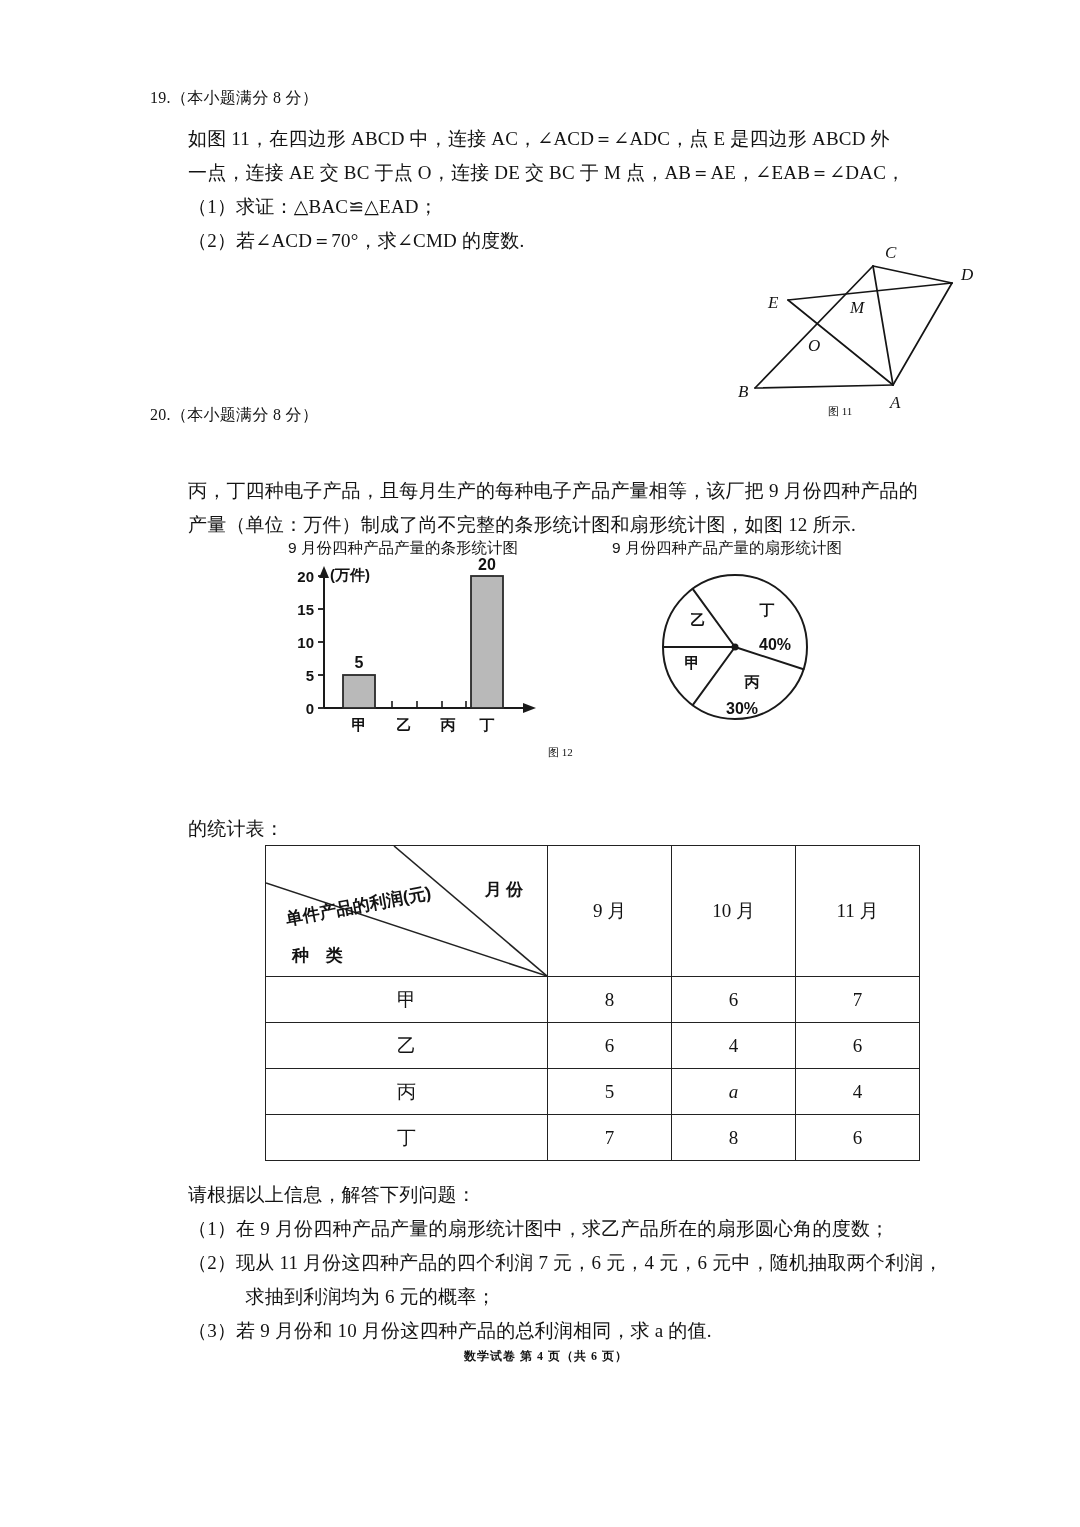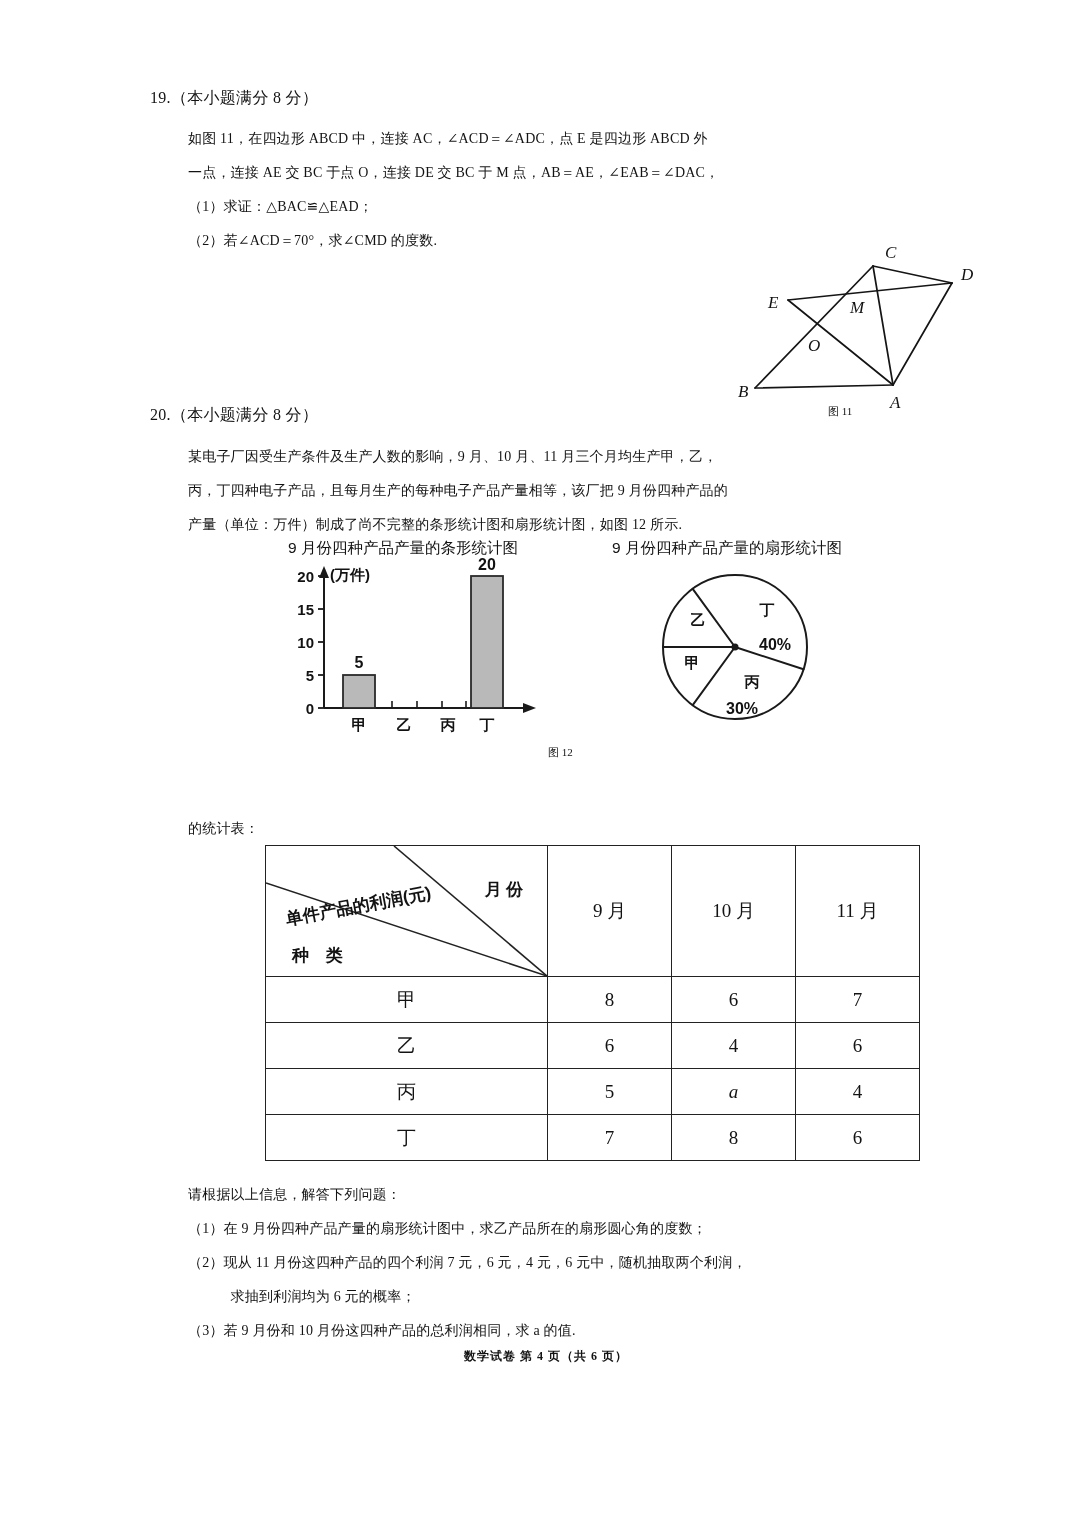--- a/index.html
+++ b/index.html
@@ -24,21 +24,21 @@
 
   
   .qnum {
     position: absolute;
     font-size: 16px;
     letter-spacing: 0.3px;
     white-space: nowrap;
   }
   .para {
     position: absolute;
-    font-size: 14px;
+    font-size: 19px;
     line-height: 34px;
     letter-spacing: 0.2px;
     white-space: nowrap;
   }
 
   .it { font-style: italic; font-family: "Liberation Serif", serif; }
 
   
   #fig11-wrap {
     position: absolute;
@@ -175,21 +175,20 @@
         <text x="78" y="113">O</text>
         <text x="8" y="159">B</text>
         <text x="160" y="170">A</text>
       </g>
     </svg>
   </div>
   <div class="fig-caption" style="left:828px; top:404px;">图 11</div>
 
   <div class="qnum" style="left:150px; top:405px;">20.（本小题满分 8 分）</div>
 
-  <div class="para" style="left:188px; top:440px;">某电子厂因受生产条件及生产人数的影响，9 月、10 月、11 月三个月均生产甲，乙，</div>
   <div class="para" style="left:188px; top:474px;">丙，丁四种电子产品，且每月生产的每种电子产品产量相等，该厂把 9 月份四种产品的</div>
   <div class="para" style="left:188px; top:508px;">产量（单位：万件）制成了尚不完整的条形统计图和扇形统计图，如图 12 所示.</div>
 
   <div class="chart-title" style="left:288px; top:538px;">9 月份四种产品产量的条形统计图</div>
 
   <div id="bar-wrap">
     <svg width="270" height="190" viewBox="0 0 270 190">
 
       <g stroke="#1a1a1a" stroke-width="2" fill="none">
         <line x1="44" y1="150" x2="44" y2="16"></line>

